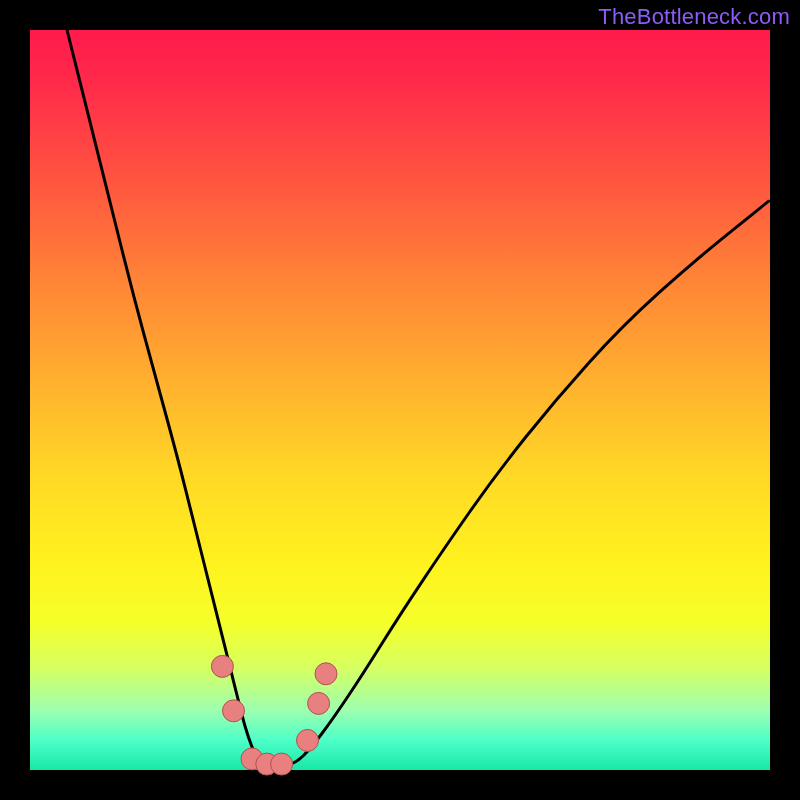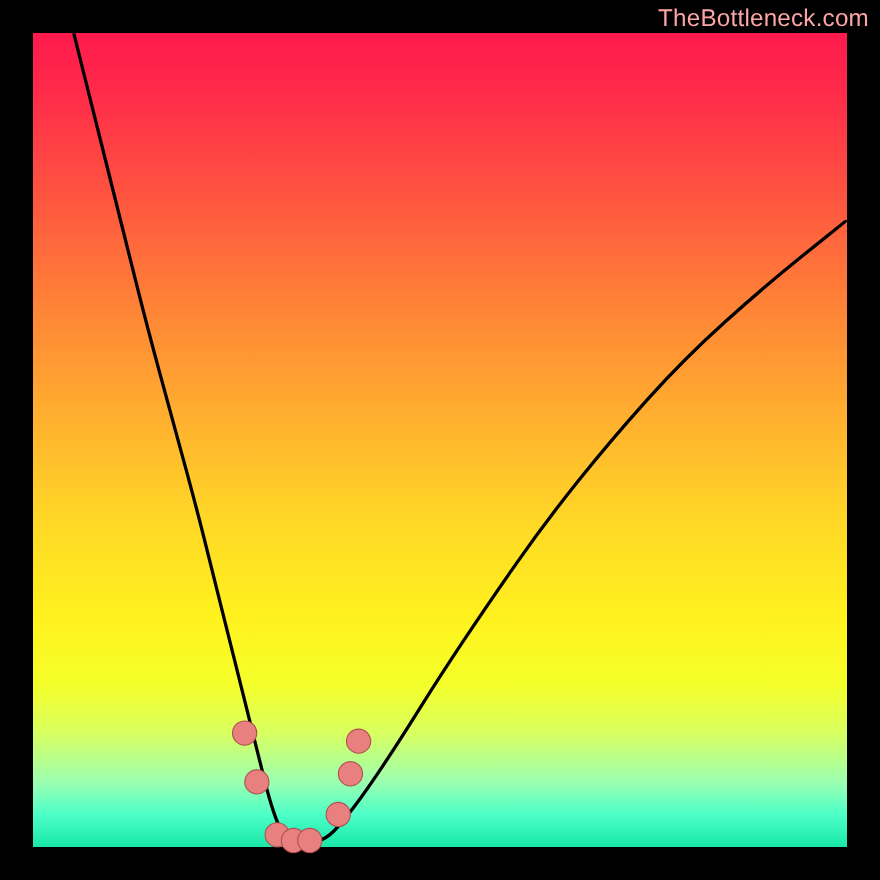--- a/index.html
+++ b/index.html
@@ -45,21 +45,21 @@
     width: 740px;
     height: 740px;
     overflow: visible;
   }
   .watermark {
     position: absolute;
     top: 4px;
     right: 10px;
     font-family: Arial, Helvetica, sans-serif;
     font-size: 22px;
-    color: #fca5a5;
+    color: #8b5cf6;
     letter-spacing: 0.2px;
     user-select: none;
   }
 </style>
 </head>
 <body>
 
 <div class="frame">
   <div class="plot-bg"></div>
 

